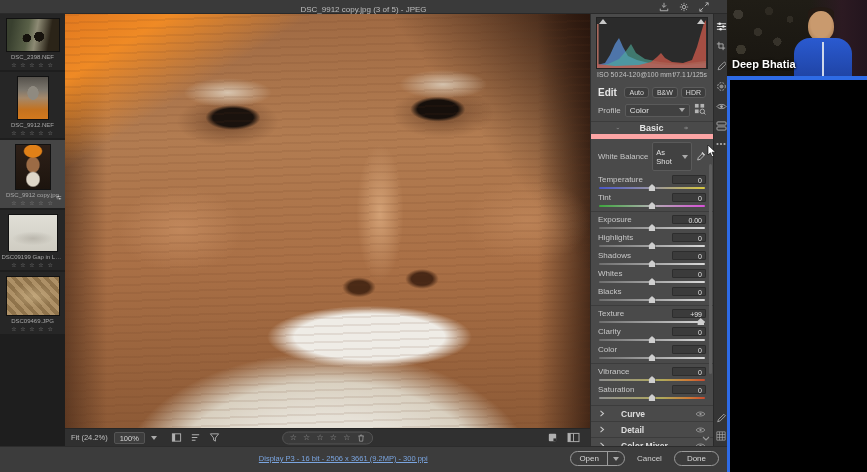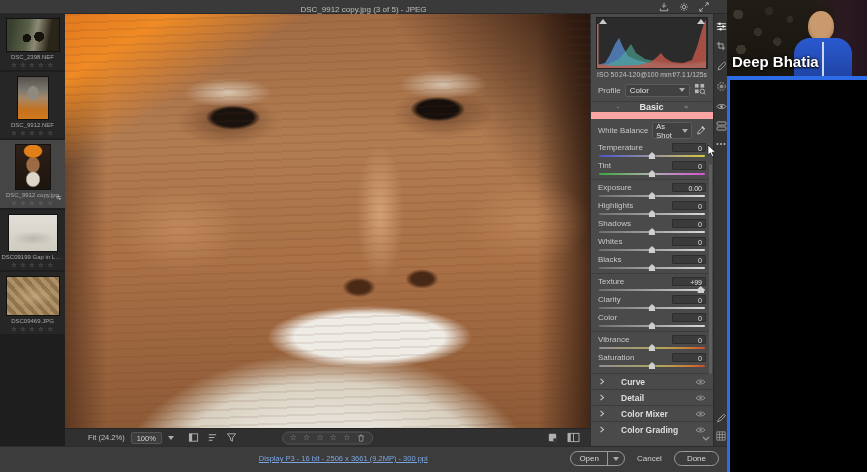--- a/index.html
+++ b/index.html
@@ -58,21 +58,21 @@
       radial-gradient(ellipse 55% 42% at 50% 112%, #e6e1d7 35%, #d9d0c0 55%, rgba(217,208,192,0) 72%),
       radial-gradient(ellipse 16% 14% at 22% 52%, rgba(214,156,110,.5), rgba(214,156,110,0) 75%),
       radial-gradient(ellipse 16% 14% at 88% 50%, rgba(206,148,102,.45), rgba(206,148,102,0) 75%),
       linear-gradient(148deg, #e2791f 0%, #ef8a25 9%, rgba(226,121,31,0) 21%),
       linear-gradient(232deg, rgba(38,20,12,.92) 0%, rgba(38,20,12,0) 24%),
       linear-gradient(270deg, rgba(48,26,15,.8) 0%, rgba(48,26,15,0) 10%),
       linear-gradient(90deg, rgba(52,28,16,.55) 0%, rgba(52,28,16,0) 8%),
       linear-gradient(180deg, #a06a43 0%, #b27c51 30%, #aa7046 60%, #8d5a36 100%);
   }
   
-  .canvas-toolbar { position:absolute; left:0; bottom:0; width:525px; height:18px; background:#303030; border-top:1px solid #262626; display:flex; align-items:center;padding-left:17px; }
+  .canvas-toolbar { position:absolute; left:0; bottom:0; width:525px; height:18px; background:#303030; border-top:1px solid #262626; display:flex; align-items:center; }
   .ct-left { display:flex; align-items:center; gap:6px; padding-left:6px; }
   .fit-label { font-size:7.5px; color:#c0c0c0; }
   .zoom-box { font-size:7.5px; color:#d5d5d5; background:#3d3d3d; border:1px solid #555; border-radius:2px; padding:0 5px; height:12px; line-height:11px; }
   .caret { width:0; height:0; border-left:3px solid transparent; border-right:3px solid transparent; border-top:4px solid #aaa; display:inline-block; }
   .ct-icons { display:flex; align-items:center; gap:8px; margin-left:8px; }
   .stars-pill { position:absolute; left:50%; top:50%; transform:translate(-50%,-50%); background:#3a3a3a; border:1px solid #545454; border-radius:8px; height:13px; display:flex; align-items:center; gap:5px; padding:0 7px; }
   .stars-pill .stars { font-size:8px; color:#9a9a9a; letter-spacing:2px; line-height:10px; }
   .ct-right { position:absolute; right:10px; top:0; height:18px; display:flex; align-items:center; gap:9px; }
 
   
@@ -81,25 +81,25 @@
   .hist svg { display:block; }
   .clip { position:absolute; top:1px; width:0; height:0; border-left:4px solid transparent; border-right:4px solid transparent; border-bottom:5px solid #c9c9c9; }
   .clip.l { left:2px; } .clip.r { right:2px; }
   .hist-info { display:flex; justify-content:space-between; padding:2px 6px 0; font-size:6.8px; color:#c2c2c2; height:13px; }
   .edit-head { display:flex; align-items:center; padding:3px 7px 2px; height:20px; }
   .edit-title { font-size:10px; font-weight:bold; color:#e8e8e8; flex:1; }
   .mode-btn { font-size:7px; color:#d8d8d8; background:#3d3d3d; border:1px solid #5c5c5c; border-radius:3px; padding:1px 4px; margin-left:3px; }
   .profile-row { display:flex; align-items:center; padding:1px 7px 4px; gap:4px; border-bottom:1px solid #3c3c3c; }
   .profile-label { font-size:8px; }
   .select-box { flex:1; display:flex; align-items:center; justify-content:space-between; background:#414141; border:1px solid #5a5a5a; border-radius:2px; height:13px; padding:0 4px; font-size:8px; color:#e0e0e0; }
-  .sec-head { display:flex; align-items:center; gap:20px; padding:3px 25px; height:17px; border-bottom:7px solid #fca5a5; }
+  .sec-head { display:flex; align-items:center; gap:20px; padding:3px 25px; height:17px; border-bottom:5px solid #fca5a5; }
   .sec-title { font-size:9px; font-weight:bold; color:#e4e4e4; flex:1; }
   .wb-row { display:flex; align-items:center; gap:4px; padding:3px 7px 2px; }
   .wb-label { font-size:7.8px; flex:0 0 auto; }
-  .wb-box { flex:1; display:flex; align-items:center; justify-content:space-between; background:#414141; border:1px solid #5a5a5a; border-radius:2px; height:17px; padding:0 3px; font-size:7.5px; color:#e0e0e0; }
+  .wb-box { flex:1; display:flex; align-items:center; justify-content:space-between; background:#414141; border:1px solid #5a5a5a; border-radius:2px; height:29px; padding:0 3px; font-size:7.5px; color:#e0e0e0; }
   .srow { padding:1px 7px 0; }
   .sl-top { display:flex; align-items:center; justify-content:space-between; height:10px; }
   .sl-label { font-size:8px; color:#c8c8c8; }
   .sl-value { width:34px; height:9px; line-height:9px; background:#3b3b3b; border:1px solid #2d2d2d; border-radius:1px; font-size:7px; color:#e2e2e2; text-align:right; padding-right:3px; }
   .sl-track { position:relative; height:2px; margin:3px 1px 2px; border-radius:1px; background:linear-gradient(90deg,#6e6e6e,#d9d9d9); }
   .track-temp { background:linear-gradient(90deg,#4a57c8,#9693a2 50%,#d8c83f); }
   .track-tint { background:linear-gradient(90deg,#3da53d,#b0b0b0 50%,#d84fd8); }
   .track-vib  { background:linear-gradient(90deg,#8f8f8f,#b0a85a 60%,#cf7a35 85%,#c84b30); }
   .sl-thumb { position:absolute; top:-3px; width:7px; height:7px; background:#cfcfcf; transform:translateX(-50%); clip-path:polygon(50% 0,100% 45%,100% 100%,0 100%,0 45%); box-shadow:0 0 1px #000; }
   .group-div { border-top:1px solid #3c3c3c; margin:4px 0 1px; }
@@ -129,21 +129,21 @@
       radial-gradient(circle 7px at 10% 62%, #3a362c 68%, transparent 70%),
       radial-gradient(circle 6px at 30% 14%, #2e2a22 68%, transparent 70%),
       radial-gradient(circle 6px at 36% 52%, #36322a 68%, transparent 70%),
       radial-gradient(circle 5px at 45% 24%, #302c24 68%, transparent 70%),
       linear-gradient(270deg, #23151e 0%, #2c1a22 18%, rgba(30,20,24,0) 40%),
       linear-gradient(180deg,#201d16 0%,#181510 100%); }
   .wc-head { position:absolute; left:58%; top:14%; width:26px; height:30px; border-radius:50% 50% 45% 45%; background:radial-gradient(ellipse at 50% 40%, #c99a6e 55%, #a87a50 90%); }
   .wc-hair { position:absolute; left:58%; top:9%; width:26px; height:12px; border-radius:50% 50% 0 0; background:#241a14; }
   .wc-torso { position:absolute; left:48%; top:48%; width:58px; height:48px; border-radius:16px 16px 0 0; background:linear-gradient(180deg,#2a5ad0,#1d3f9c); }
   .wc-zip { position:absolute; left:68%; top:52%; width:2px; height:34px; background:#cfd8ea; }
-  .wc-name { position:absolute; left:5px; bottom:10px; font-size:15px; font-weight:bold; color:#fff; text-shadow:0 1px 2px #000, 0 0 3px #000; }
+  .wc-name { position:absolute; left:5px; bottom:10px; font-size:11px; font-weight:bold; color:#fff; text-shadow:0 1px 2px #000, 0 0 3px #000; }
   .wc-bar { position:absolute; left:0; bottom:0; width:100%; height:4px; background:#2e6be6; }
 
   .black-region { position:absolute; left:727px; top:80px; width:140px; height:392px; background:#000; border-left:3px solid #2e6be6; }
 
   .cursor { position:absolute; left:707px; top:144px; z-index:50; }
   svg { shape-rendering:geometricPrecision; }
 </style>
 </head>
 <body>
 
@@ -256,20 +256,26 @@
         <path d="M0 50 L0 46 L18 48 L42 47 L54 44 L60 39 L64 35 L68 40 L75 44 L86 45 L95 42 L100 29 L104 15 L107 5 L109 2 L109 50 Z" fill="#c4574a" fill-opacity="0.8"></path>
       </svg>
     </div>
     <div class="hist-info">
       <span>ISO 50</span>
       <span>24-120@100 mm</span>
       <span>f/7.1</span>
       <span>1/125s</span>
     </div>
 
+    <div class="edit-head">
+      <span class="edit-title">Edit</span>
+      <span class="mode-btn">Auto</span>
+      <span class="mode-btn">B&amp;W</span>
+      <span class="mode-btn">HDR</span>
+    </div>
 
     <div class="profile-row">
       <span class="profile-label">Profile</span>
       <span class="select-box">
         <span>Color</span>
         <span class="caret"></span>
       </span>
       <span><svg width="12" height="12" viewBox="0 0 13 13">
             <rect x="1" y="1" width="4" height="4" fill="#b5b5b5"></rect>
             <rect x="7" y="1" width="4" height="4" fill="#b5b5b5"></rect>

